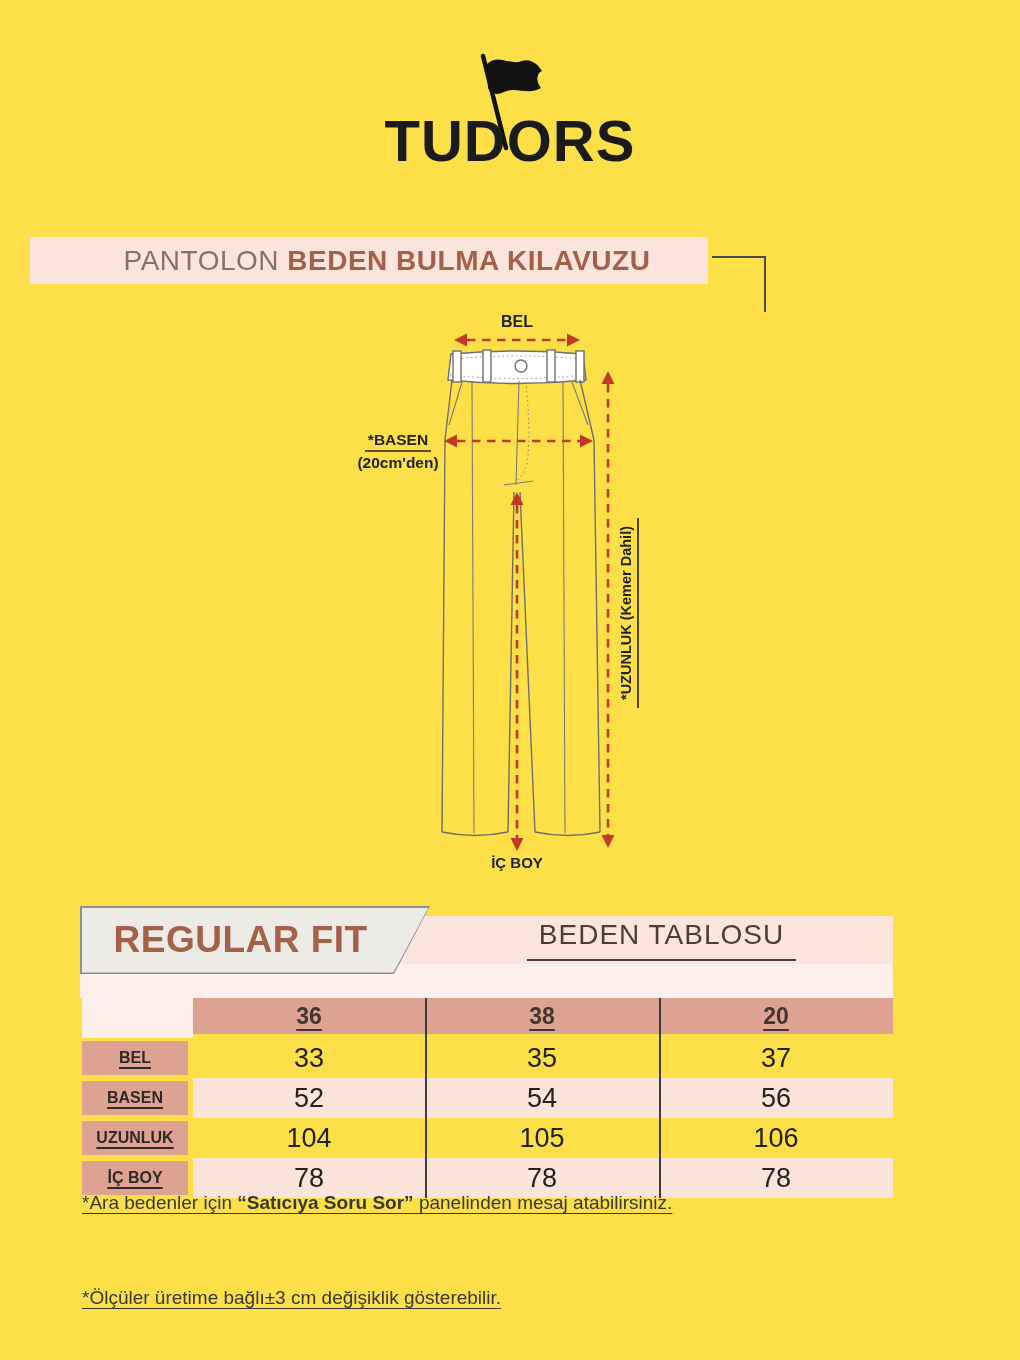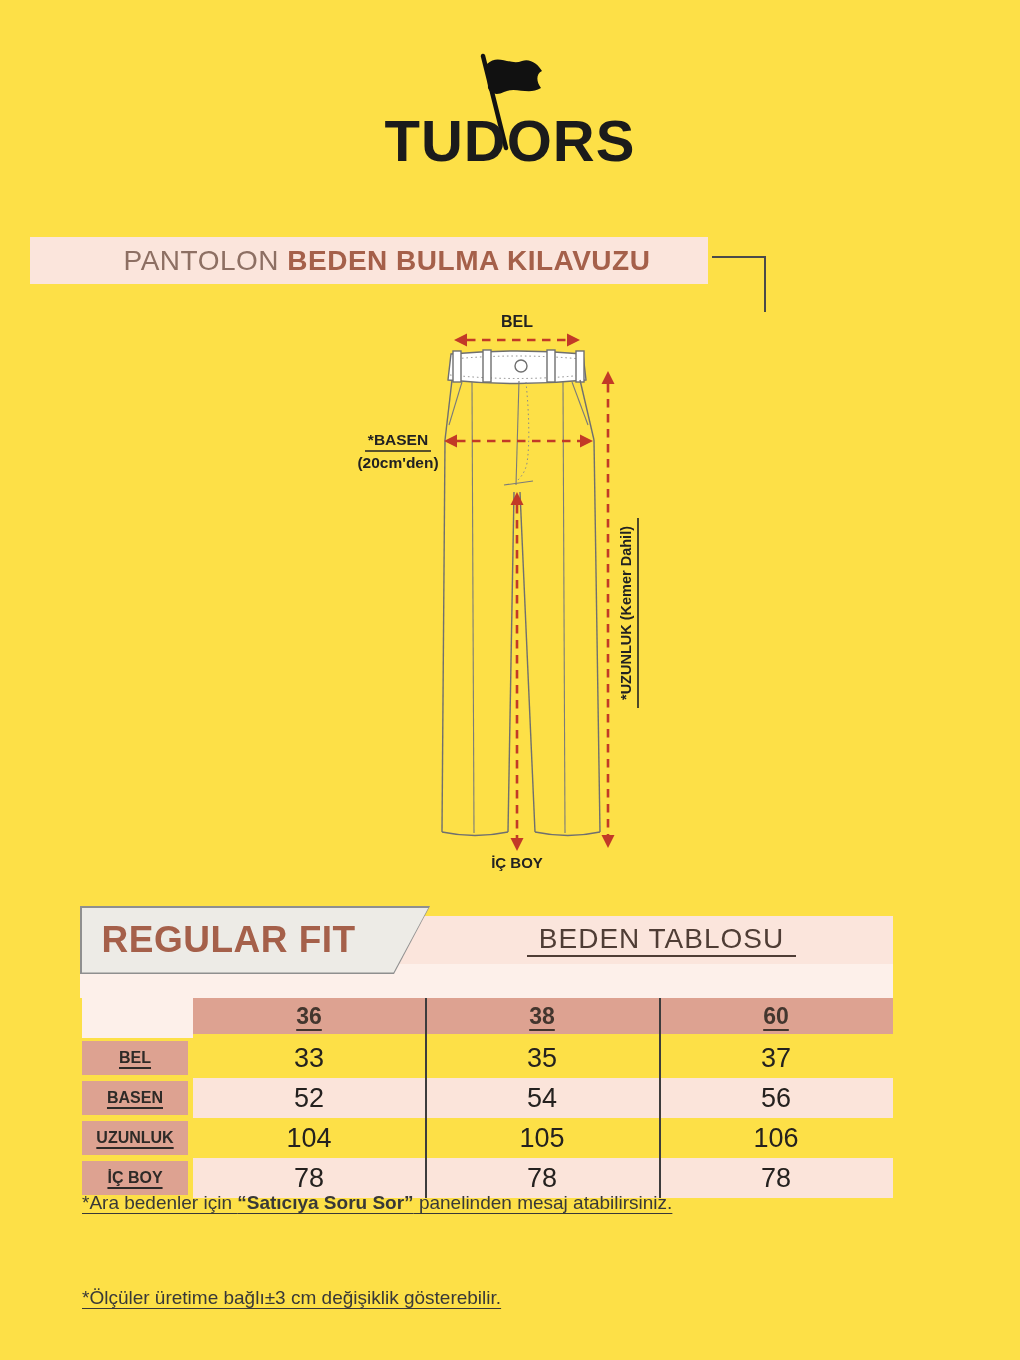--- a/index.html
+++ b/index.html
@@ -32,25 +32,25 @@
   
   .band1{left:340px;top:916px;width:553px;height:48px;background:#fbe5dc;}
   .band2{left:80px;top:964px;width:813px;height:34px;background:#fdf0ea;}
   .corner-bg{left:82px;top:998px;width:111px;height:40px;background:#fdf0ea;}
   .pentagon{left:80px;top:906px;width:350px;height:68px;
             clip-path:polygon(0 0,100% 0,calc(100% - 36px) 100%,0 100%);
             background:#8f8f8f;filter:drop-shadow(0 3px 2px rgba(0,0,0,.25));}
   .pentagon-in{position:absolute;left:1.5px;top:1.5px;right:1.5px;bottom:1.5px;
             clip-path:polygon(0 0,100% 0,calc(100% - 35px) 100%,0 100%);
             background:#edebe6;display:flex;align-items:center;}
-  .fit-name{font-size:37px;font-weight:bold;color:#a5604a;letter-spacing:.5px;padding-left:20px;}
+  .fit-name{font-size:37px;font-weight:bold;color:#a5604a;letter-spacing:.5px;padding-left:32px;}
   .table-title-wrap{left:430px;top:916px;width:463px;height:48px;display:flex;
             align-items:center;justify-content:center;}
   .table-title{font-size:28px;color:#4f3d35;letter-spacing:1px;
-            border-bottom:2px solid #4f3d35;padding:0 12px 0 12px;}
+            border-bottom:2px solid #4f3d35;padding:0 12px 8px 12px;}
 
   
   .size-table{left:82px;top:998px;display:grid;
               grid-template-columns:111px 232px 234px 234px;
               grid-template-rows:40px 40px 40px 40px 40px;}
   .hcell{height:36px;background:#dda291;display:flex;align-items:center;justify-content:center;
          font-size:23px;font-weight:bold;color:#43362e;
          text-decoration:underline;text-underline-offset:5px;text-decoration-thickness:2px;}
   .lcell{margin:3px 5px 3px 0;background:#dda291;display:flex;align-items:center;justify-content:center;
          font-size:16px;font-weight:bold;color:#2e2a27;
@@ -162,21 +162,21 @@
     </div>
   </div>
   <div class="abs table-title-wrap">
     <span class="table-title">BEDEN TABLOSU</span>
   </div>
 
   <div class="abs size-table">
     <div></div>
     <div class="hcell">36</div>
     <div class="hcell">38</div>
-    <div class="hcell">60</div>
+    <div class="hcell">20</div>
 
     <div class="lcell">BEL</div>
     <div class="dcell">33</div>
     <div class="dcell">35</div>
     <div class="dcell">37</div>
 
     <div class="lcell">BASEN</div>
     <div class="dcell r-pink">52</div>
     <div class="dcell r-pink">54</div>
     <div class="dcell r-pink">56</div>

